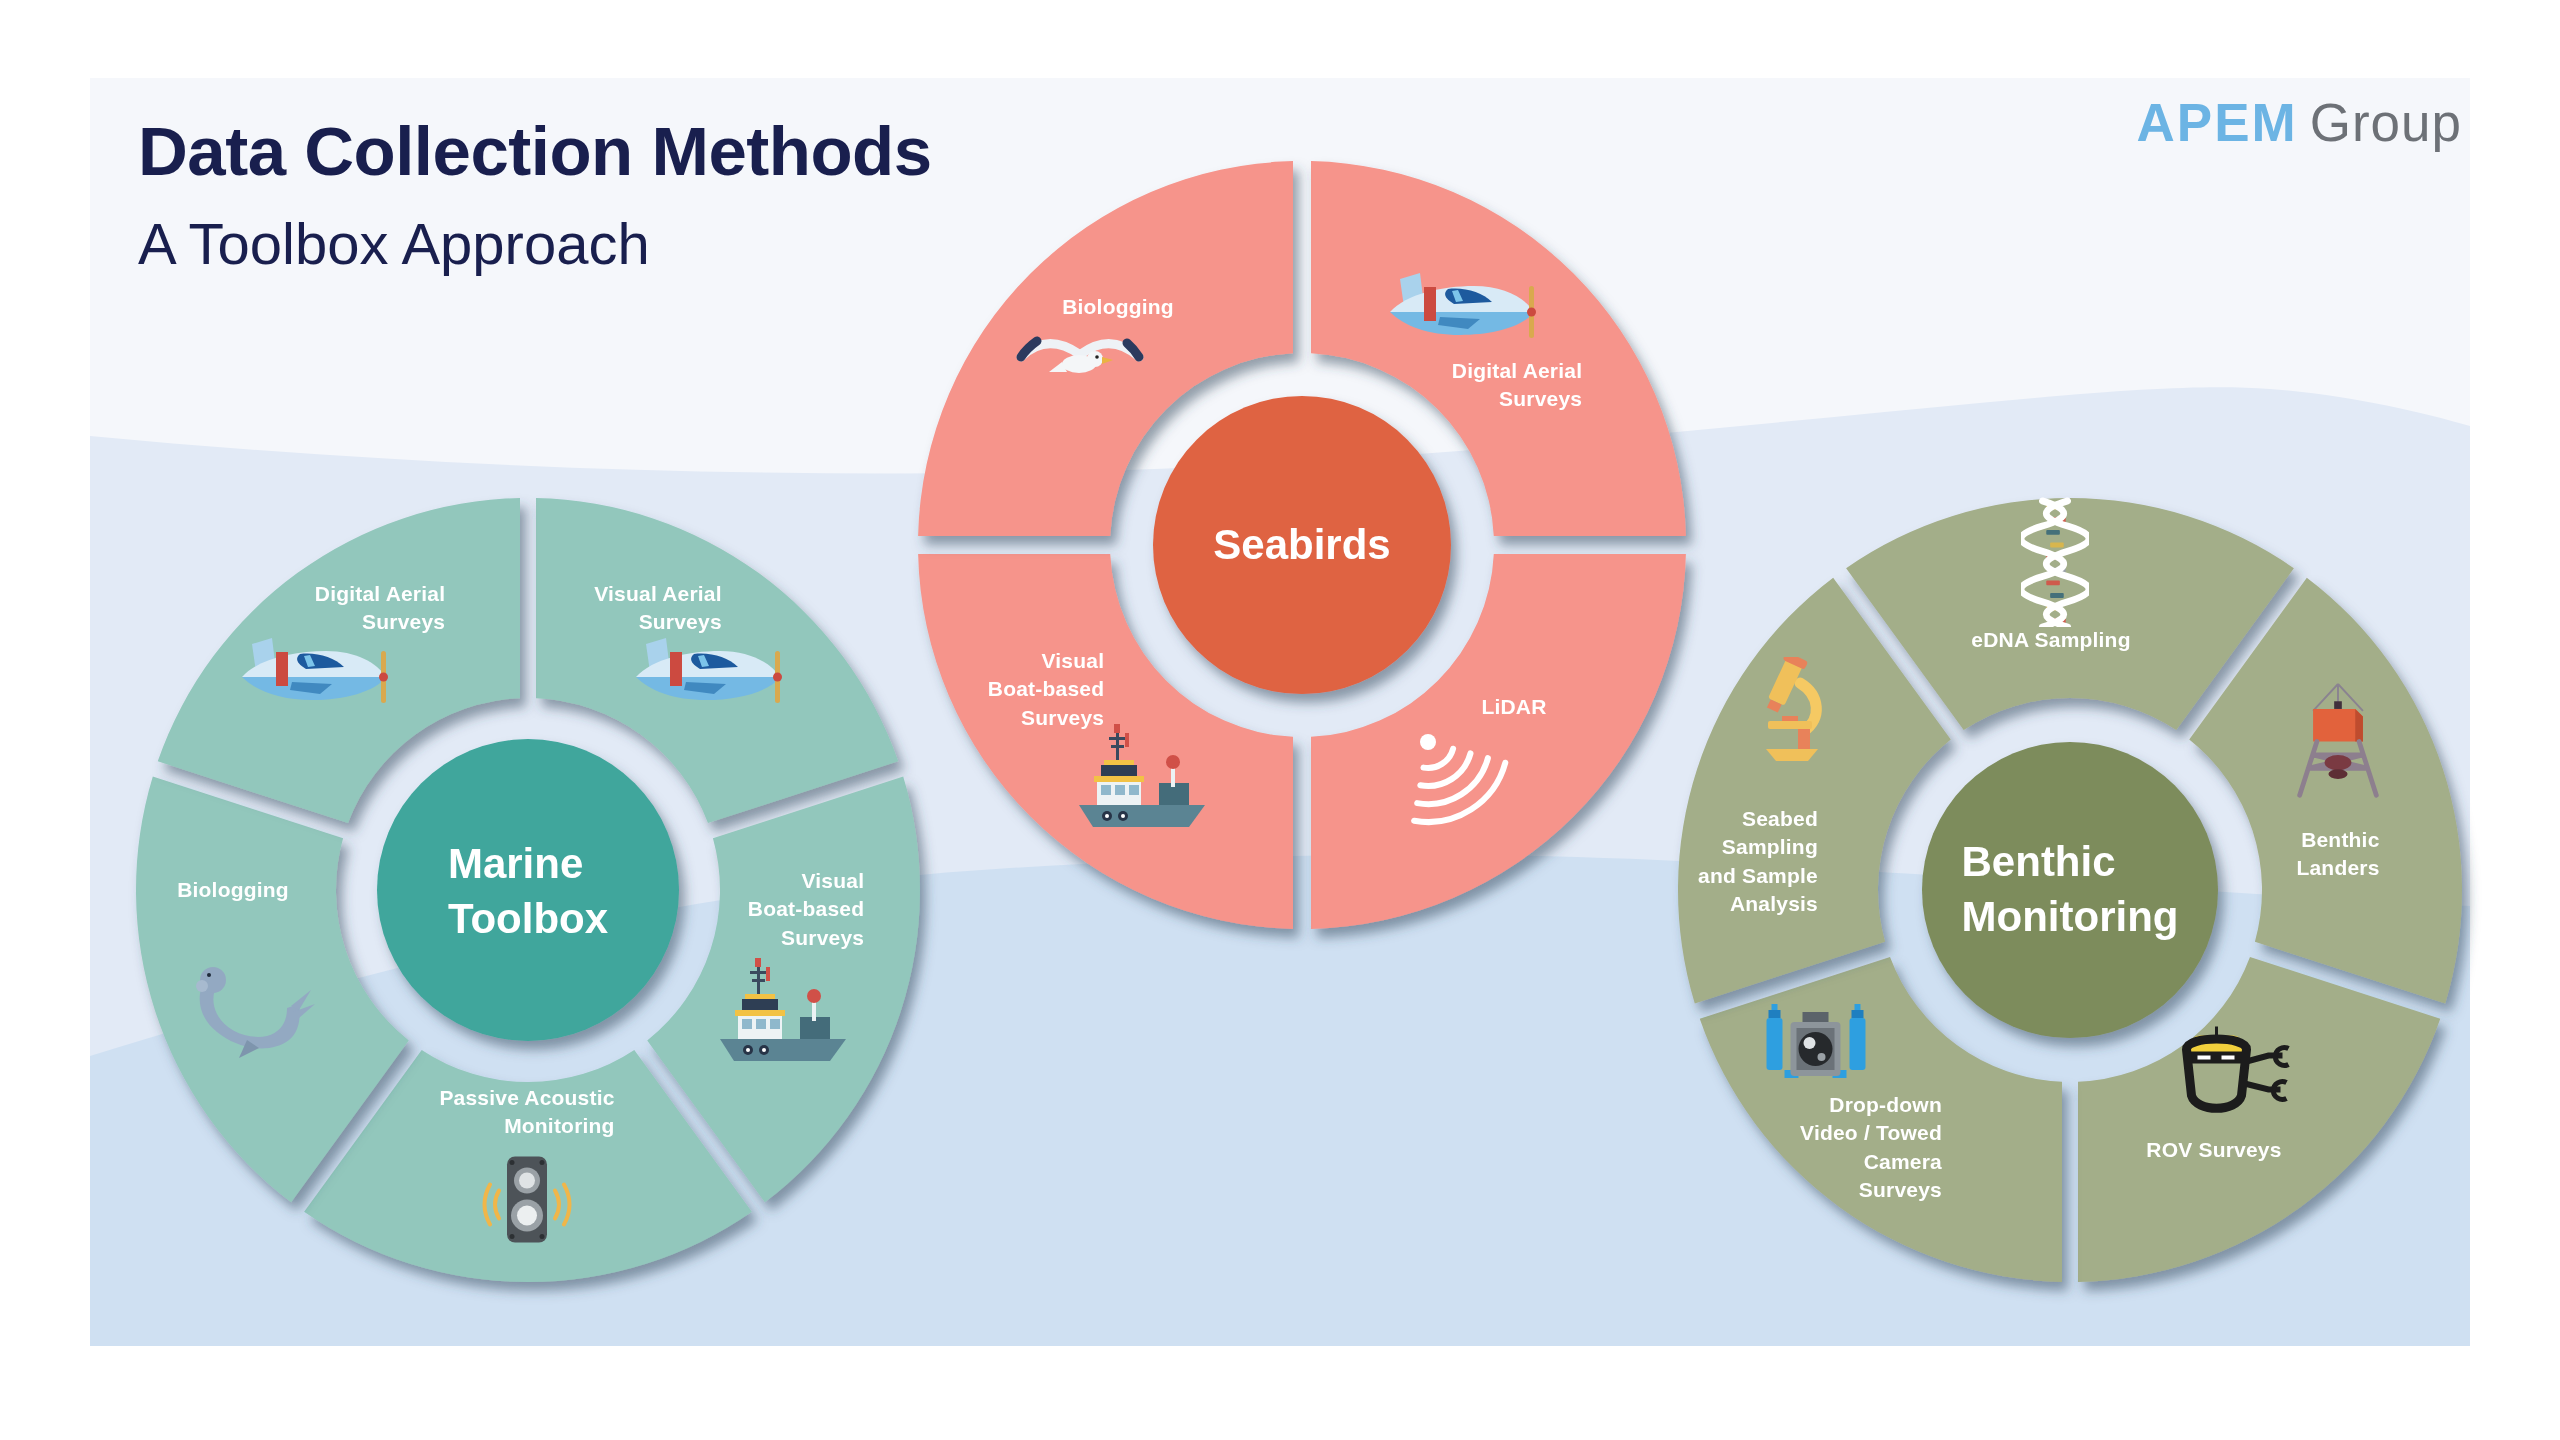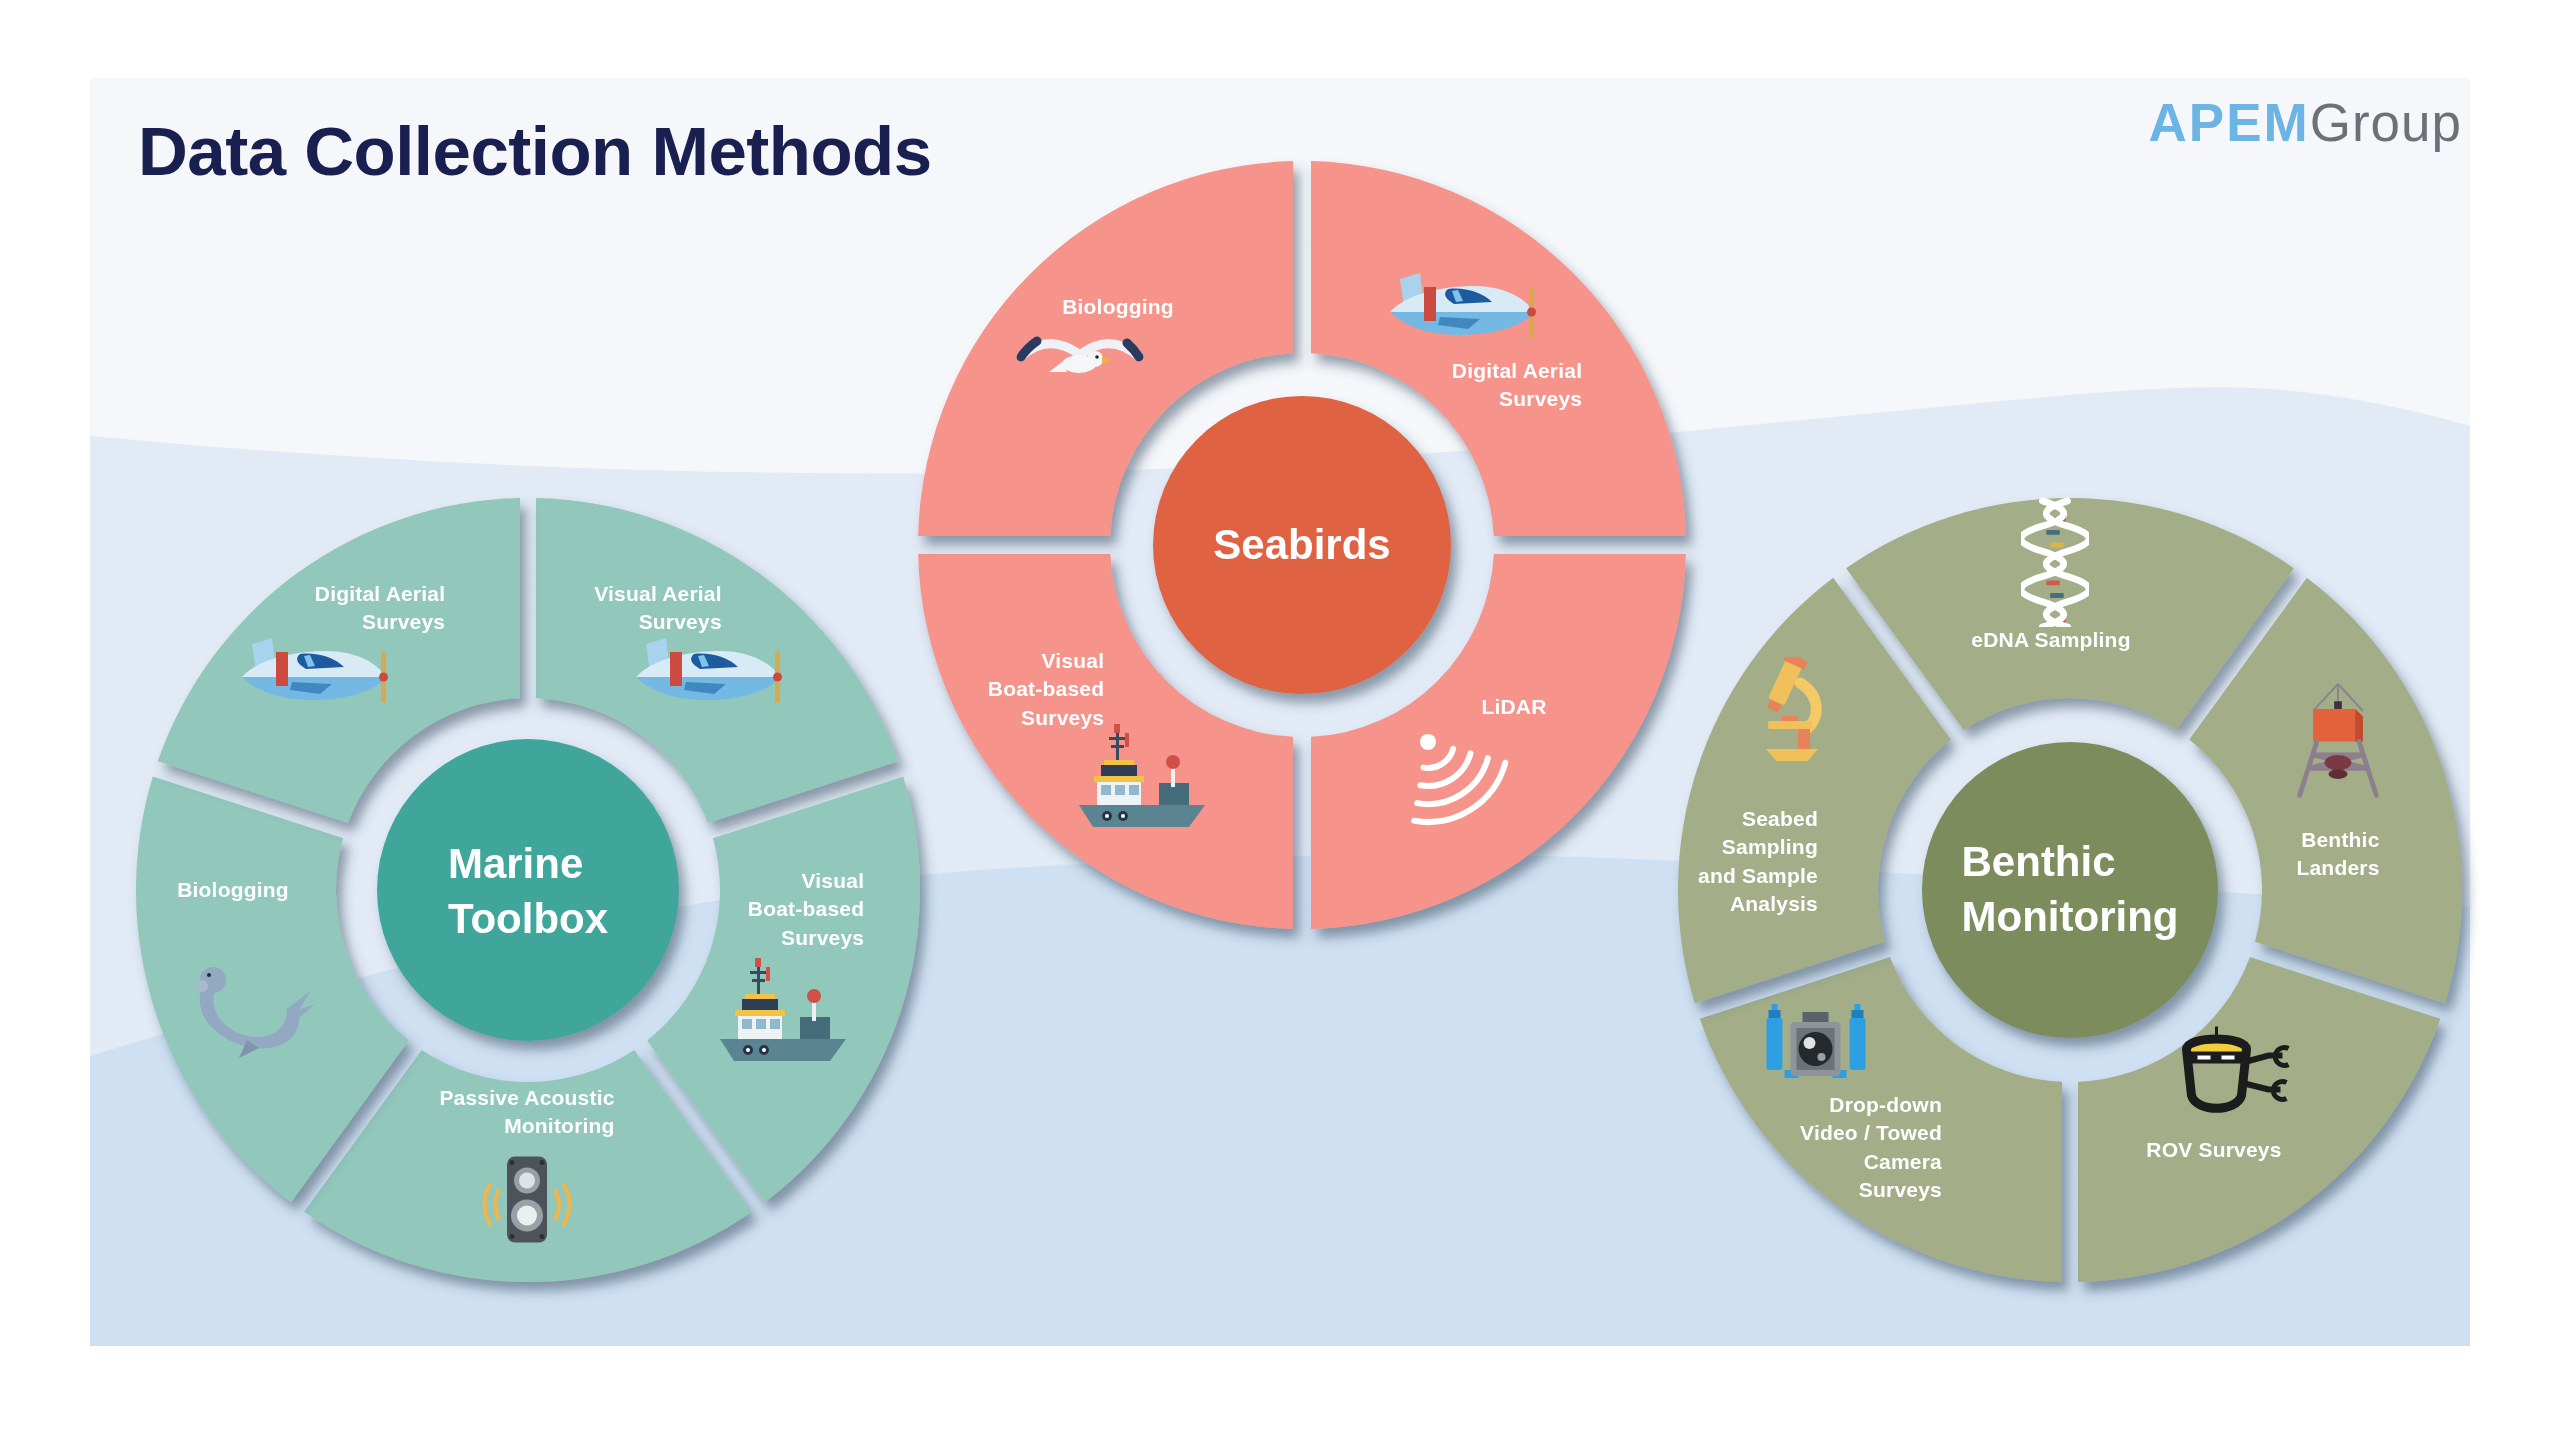--- a/index.html
+++ b/index.html
@@ -4,21 +4,21 @@
 <style>
   html,body{margin:0;padding:0;background:#ffffff;}
   body{font-family:"Liberation Sans",sans-serif;}
   .stage{position:relative;width:2560px;height:1346px;overflow:hidden;background:#ffffff;}
   .card{position:absolute;left:90px;top:78px;width:2380px;height:1282px;background:#f5f7fb;}
   .waves{position:absolute;left:0;top:0;}
   .title{position:absolute;left:138px;top:112px;margin:0;font-size:69px;font-weight:700;color:#191f4e;letter-spacing:-0.5px;}
   .subtitle{position:absolute;left:138px;top:210px;font-size:58px;font-weight:400;color:#191f4e;}
   .logo{position:absolute;top:92px;right:98px;font-size:53px;white-space:nowrap;}
   .logo-apem{color:#6cb4e4;font-weight:800;letter-spacing:2px;}
-  .logo-group{color:#6d7177;font-weight:300;letter-spacing:1px;}
+  .logo-group{color:#6d7177;font-weight:300;margin-left:12px;letter-spacing:1px;}
   #wheels-svg{position:absolute;left:0;top:0;}
   .seg-label{position:absolute;transform:translate(-50%,-50%);color:#ffffff;font-size:21px;font-weight:700;line-height:1.35;text-align:right;white-space:pre-line;letter-spacing:0.2px;}
   .hub-label{position:absolute;transform:translate(-50%,-50%);color:#ffffff;font-size:42px;font-weight:700;line-height:1.3;text-align:left;white-space:pre-line;}
   .icon{position:absolute;transform:translate(-50%,-50%);overflow:visible;}
   svg{display:block;}
 </style>
 </head>
 <body>
 
 <svg width="0" height="0" style="position:absolute" aria-hidden="true">
@@ -167,20 +167,21 @@
 <div class="stage">
 
   <div class="card">
     <svg class="waves" width="2380" height="1282" viewBox="0 0 2380 1282">
       <path d="M0,358 C320,388 640,400 960,394 C1280,388 1600,352 1900,324 C2050,310 2120,307 2180,311 C2260,317 2330,334 2380,348 L2380,1282 L0,1282 Z" fill="#e2eaf6"></path>
       <path d="M0,978 C260,898 560,812 920,790 C1180,774 1400,772 1650,786 C1900,800 2160,816 2380,828 L2380,1282 L0,1282 Z" fill="#cfe0f2"></path>
     </svg>
   </div>
 
   <h1 class="title">Data Collection Methods</h1>
+  <div class="subtitle">A Toolbox Approach</div>
 
   <div class="logo">
     <span class="logo-apem">APEM</span><span class="logo-group">Group</span>
   </div>
 
   <svg id="wheels-svg" width="2560" height="1440" viewBox="0 0 2560 1440">
     <defs>
       <filter id="seg-shadow" x="-30%" y="-30%" width="160%" height="160%">
         <feDropShadow dx="6" dy="9" stdDeviation="6" flood-color="#33475a" flood-opacity="0.5"></feDropShadow>
       </filter>

